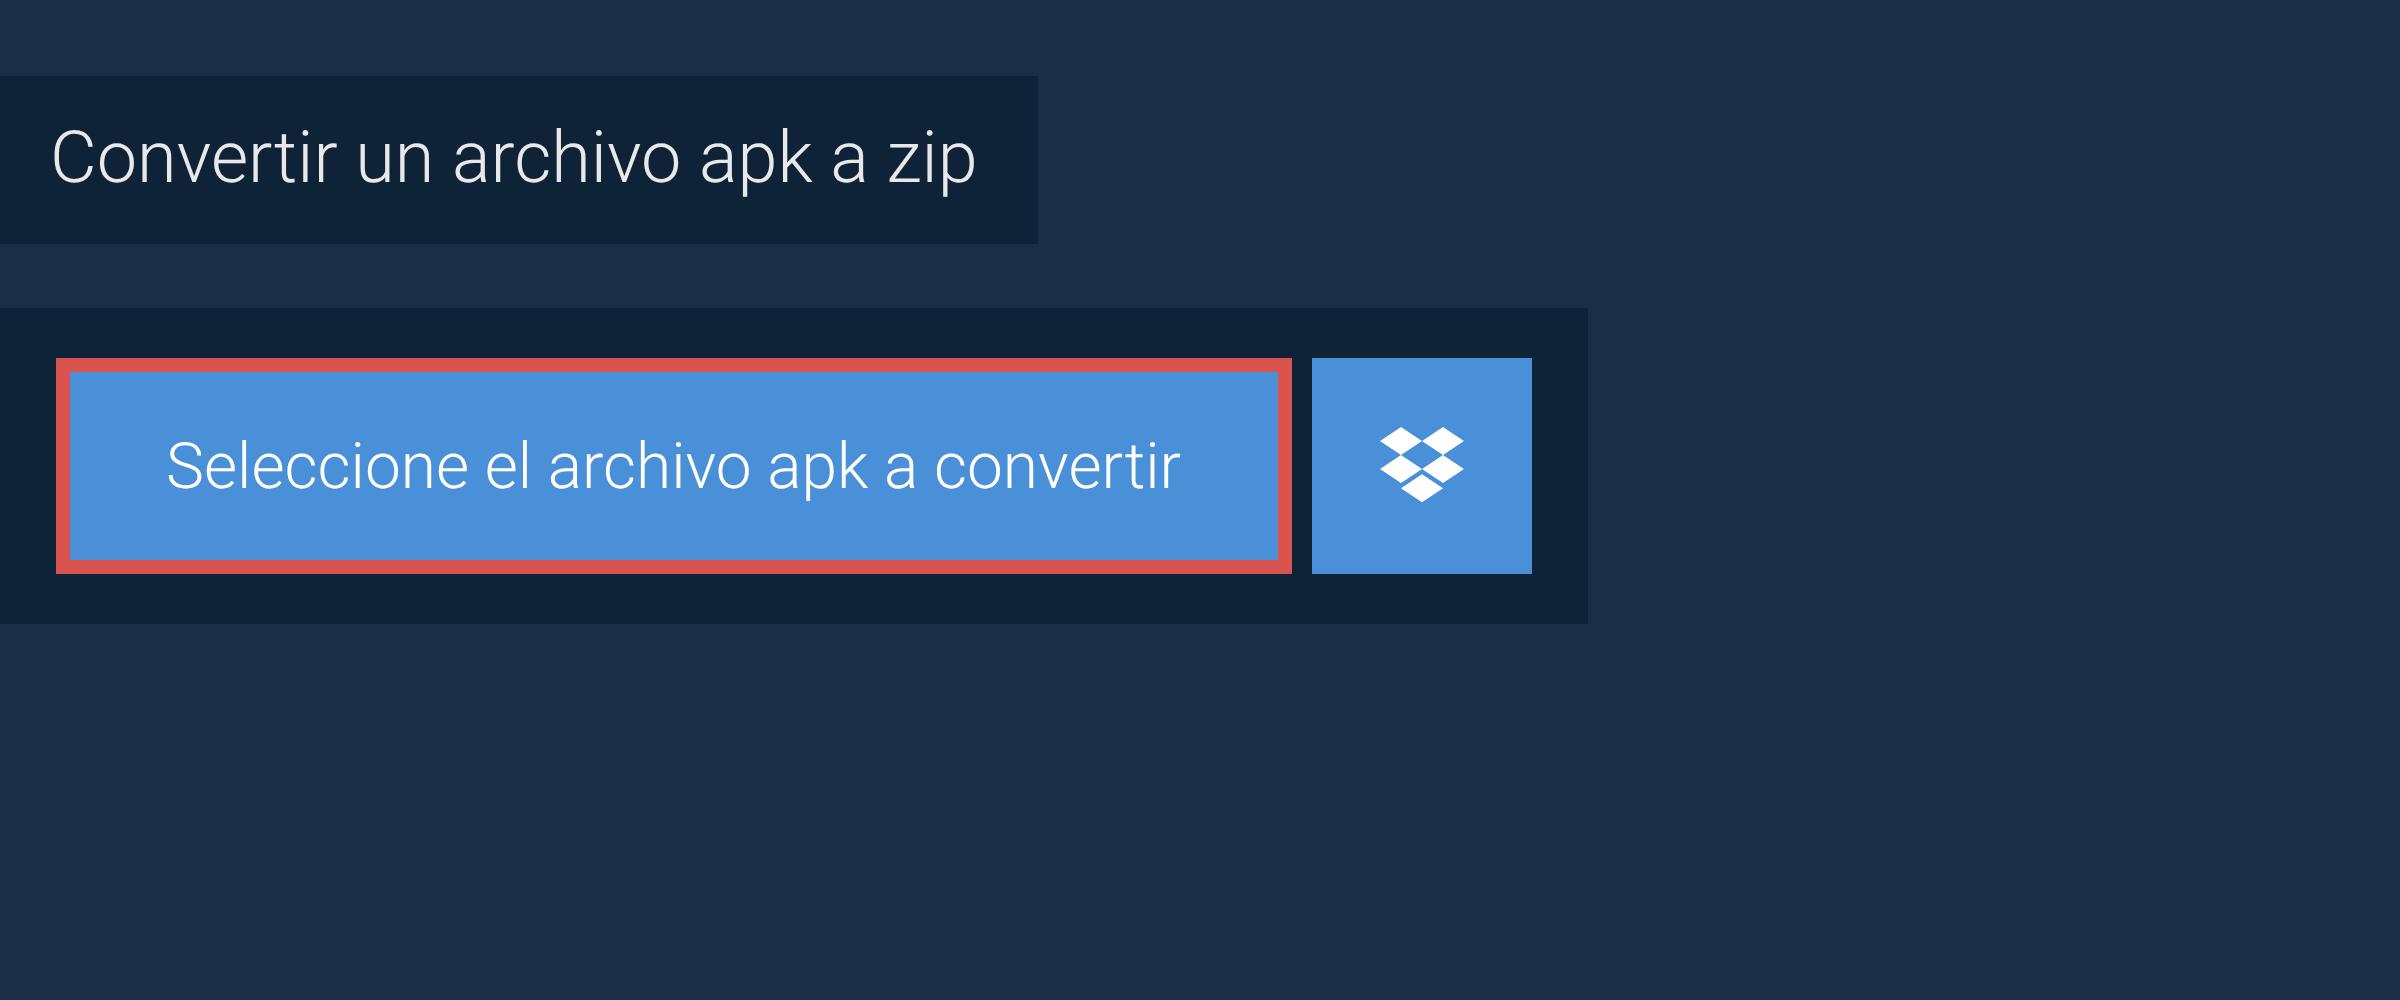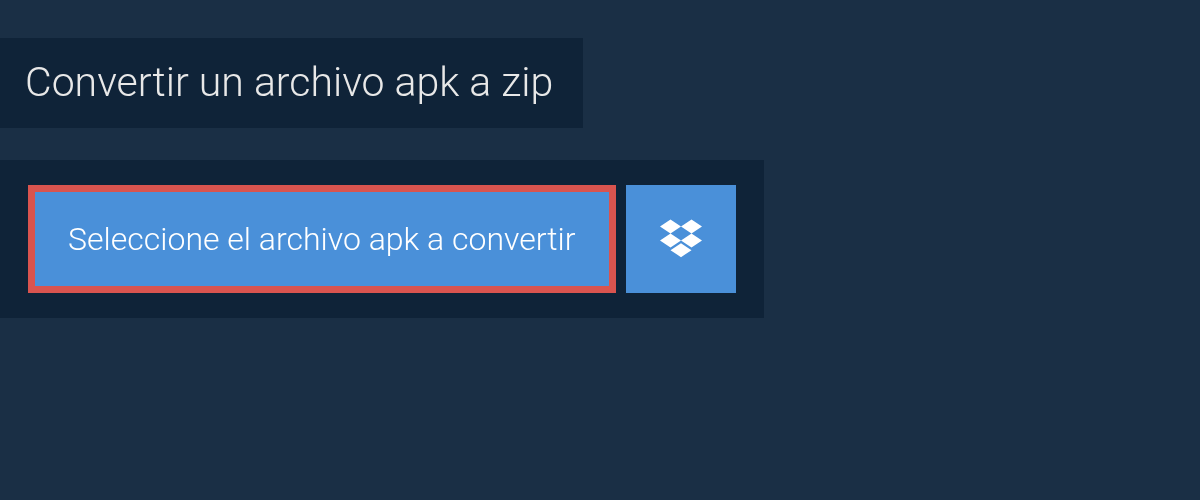--- a/index.html
+++ b/index.html
@@ -10,21 +10,21 @@
     body {
       width: 1200px;
       height: 500px;
       background-color: #1a2f45;
       font-family: -apple-system, BlinkMacSystemFont, "Segoe UI", Roboto, Helvetica, Arial, sans-serif;
       overflow: hidden;
     }
     .title-tab {
       background-color: #0f2338;
       color: #e8e8e8;
-      font-size: 41px;
+      font-size: 36px;
       font-weight: 300;
       padding: 20px 30px 22px 25px;
       display: inline-block;
       margin-top: 38px;
     }
     .content-panel {
       background-color: #0f2338;
       padding: 25px 28px;
       margin-top: 32px;
       display: inline-block;
@@ -33,21 +33,21 @@
       display: flex;
       gap: 10px;
       align-items: stretch;
     }
     .select-file-button {
       background-color: #4a90d9;
       border: 7px solid #d9544f;
       color: #ffffff;
       font-size: 32px;
       font-weight: 300;
-      padding: 28px 33px;
+      padding: 28px 48px;
       cursor: pointer;
       display: flex;
       align-items: center;
       justify-content: center;
       text-align: left;
     }
     .dropbox-button {
       background-color: #4a90d9;
       width: 110px;
       display: flex;

